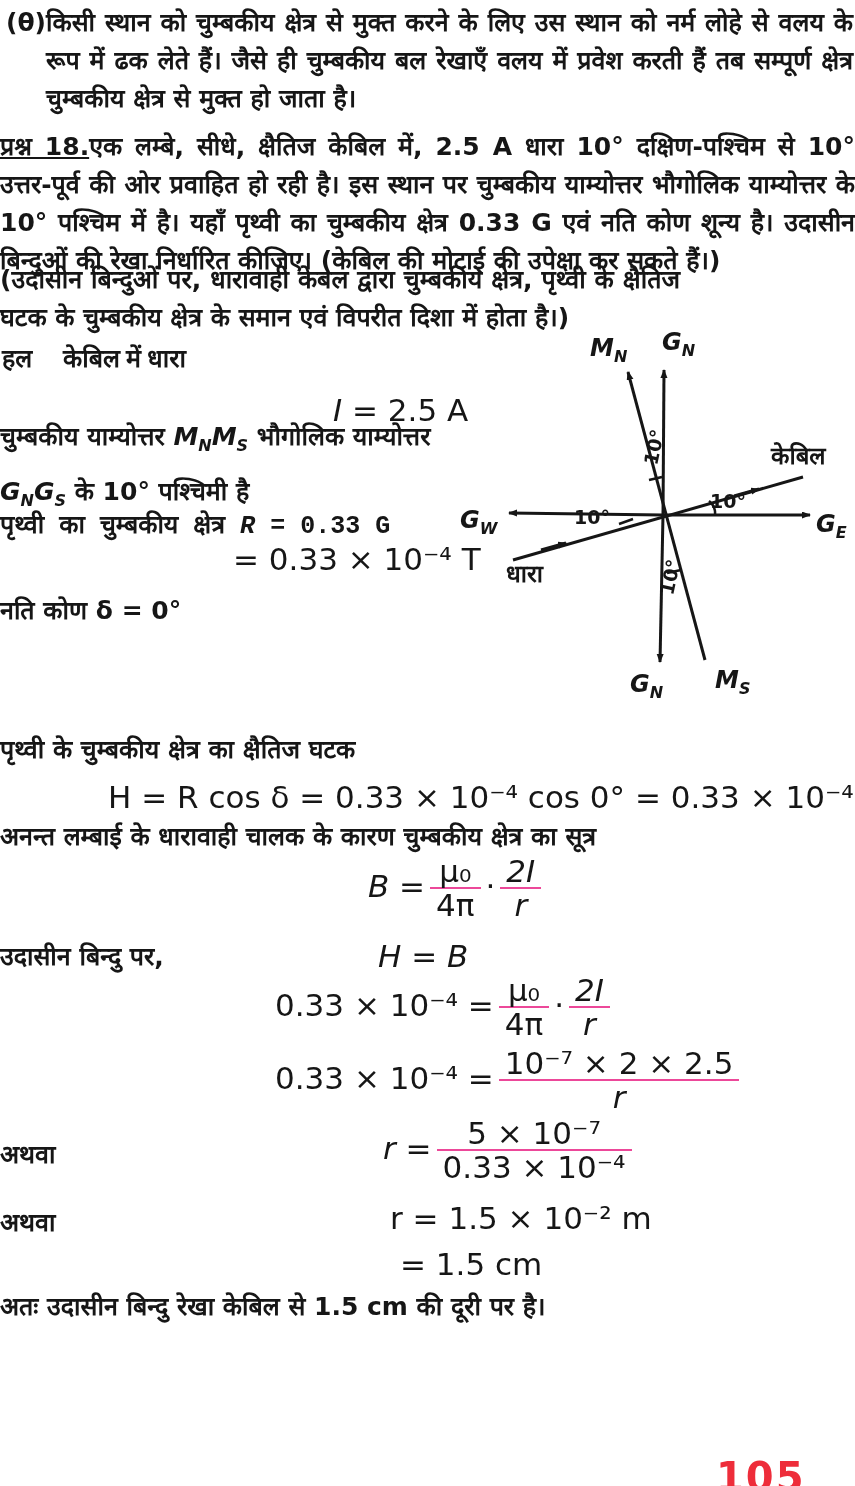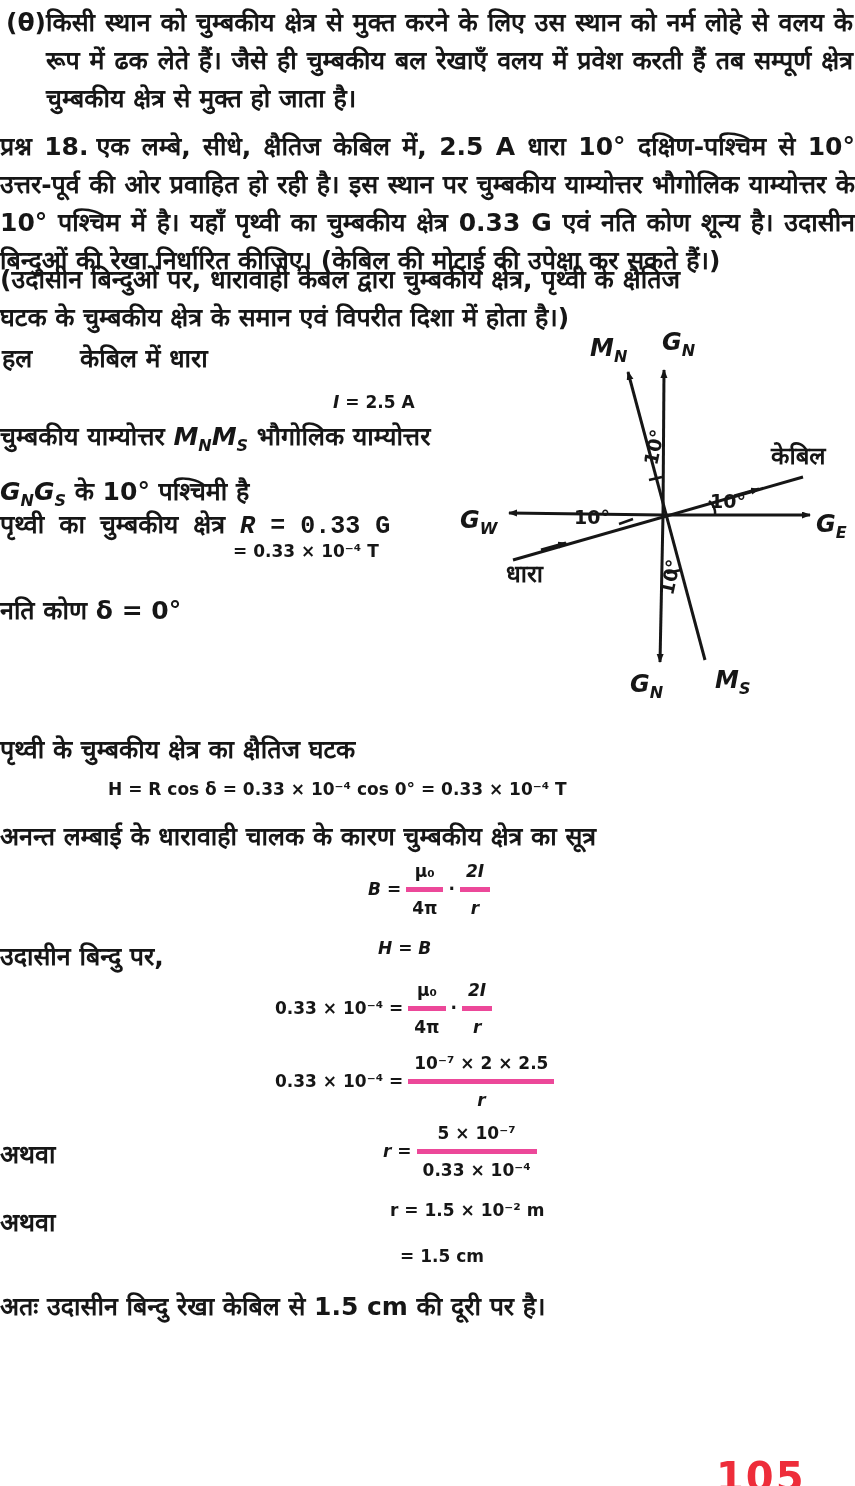--- a/index.html
+++ b/index.html
@@ -5,27 +5,27 @@
   html,body{margin:0;padding:0;}
   body{
     width:855px;height:1486px;background:#ffffff;
     font-family:"DejaVu Sans",sans-serif;
     color:#161616;
     -webkit-font-smoothing:antialiased;
   }
   .page{position:relative;width:855px;height:1486px;overflow:hidden;background:#fff;}
   .para{position:absolute;text-align:justify;font-weight:bold;font-size:25px;line-height:38px;}
   .line{position:absolute;white-space:nowrap;font-weight:bold;font-size:25px;}
-  .eq{position:absolute;white-space:nowrap;font-weight:bold;font-size:17px;}
+  .eq{position:absolute;white-space:nowrap;font-weight:normal;font-size:31px;}
   .it{font-style:italic;}
   sub.ss{font-size:16px;line-height:0;}
   .frac{display:inline-block;vertical-align:middle;text-align:center;margin:0 5px;line-height:30px;}
-  .frac .num{display:block;border-bottom:5px solid #ec4899;padding:0 6px 1px;}
+  .frac .num{display:block;border-bottom:2px solid #ec4899;padding:0 6px 1px;}
   .frac .den{display:block;padding:1px 6px 0;}
-  .lead{margin-right:8px;}
+  .lead{margin-right:0;text-decoration:underline;}
   .marker{flex:0 0 40px;font-weight:bold;font-size:25px;}
   .introflex{display:flex;}
   .diagram{position:absolute;left:438px;top:328px;width:417px;height:400px;}
   .diagram svg{position:absolute;left:0;top:0;}
   .dlab{position:absolute;font-weight:bold;font-style:italic;font-size:24px;white-space:nowrap;}
   .dlab-hi{position:absolute;font-weight:bold;font-style:normal;font-size:24px;white-space:nowrap;}
   .dang{position:absolute;font-weight:bold;font-size:19px;white-space:nowrap;}
   .rot{transform:rotate(-78deg);transform-origin:center center;}
   .pageno{position:absolute;left:716px;top:1438px;font-size:40px;font-weight:bold;letter-spacing:2px;margin-top:16px;}
 </style>
@@ -40,21 +40,21 @@
   </div>
 
   <div class="para" style="left:0;top:128px;width:855px;">
     <span class="lead">प्रश्न 18.</span><span>एक लम्बे, सीधे, क्षैतिज केबिल में, 2.5 A धारा 10° दक्षिण-पश्चिम से 10° उत्तर-पूर्व की ओर प्रवाहित हो रही है। इस स्थान पर चुम्बकीय याम्योत्तर भौगोलिक याम्योत्तर के 10° पश्चिम में है। यहाँ पृथ्वी का चुम्बकीय क्षेत्र 0.33 G एवं नति कोण शून्य है। उदासीन बिन्दुओं की रेखा निर्धारित कीजिए। (केबिल की मोटाई की उपेक्षा कर सकते हैं।)</span>
   </div>
 
   <div class="para" style="left:0;top:261px;width:680px;">(उदासीन बिन्दुओं पर, धारावाही केबल द्वारा चुम्बकीय क्षेत्र, पृथ्वी के क्षैतिज घटक के चुम्बकीय क्षेत्र के समान एवं विपरीत दिशा में होता है।)</div>
 
   <div class="line" style="left:2px;top:340px;">
     <span>हल</span>
-    <span style="margin-left:39px;">केबिल में धारा</span>
+    <span style="margin-left:22px;font-family:Liberation Serif, serif;">केबिल में धारा</span>
   </div>
 
   <div class="eq" style="left:333px;top:392px;">
     <span class="it">I</span>
     <span>= 2.5 A</span>
   </div>
 
   <div class="line" style="left:0;top:418px;">
     <span>चुम्बकीय याम्योत्तर </span>
     <span class="it"><span>M</span><sub class="ss">N</sub><span>M</span><sub class="ss">S</sub></span>

